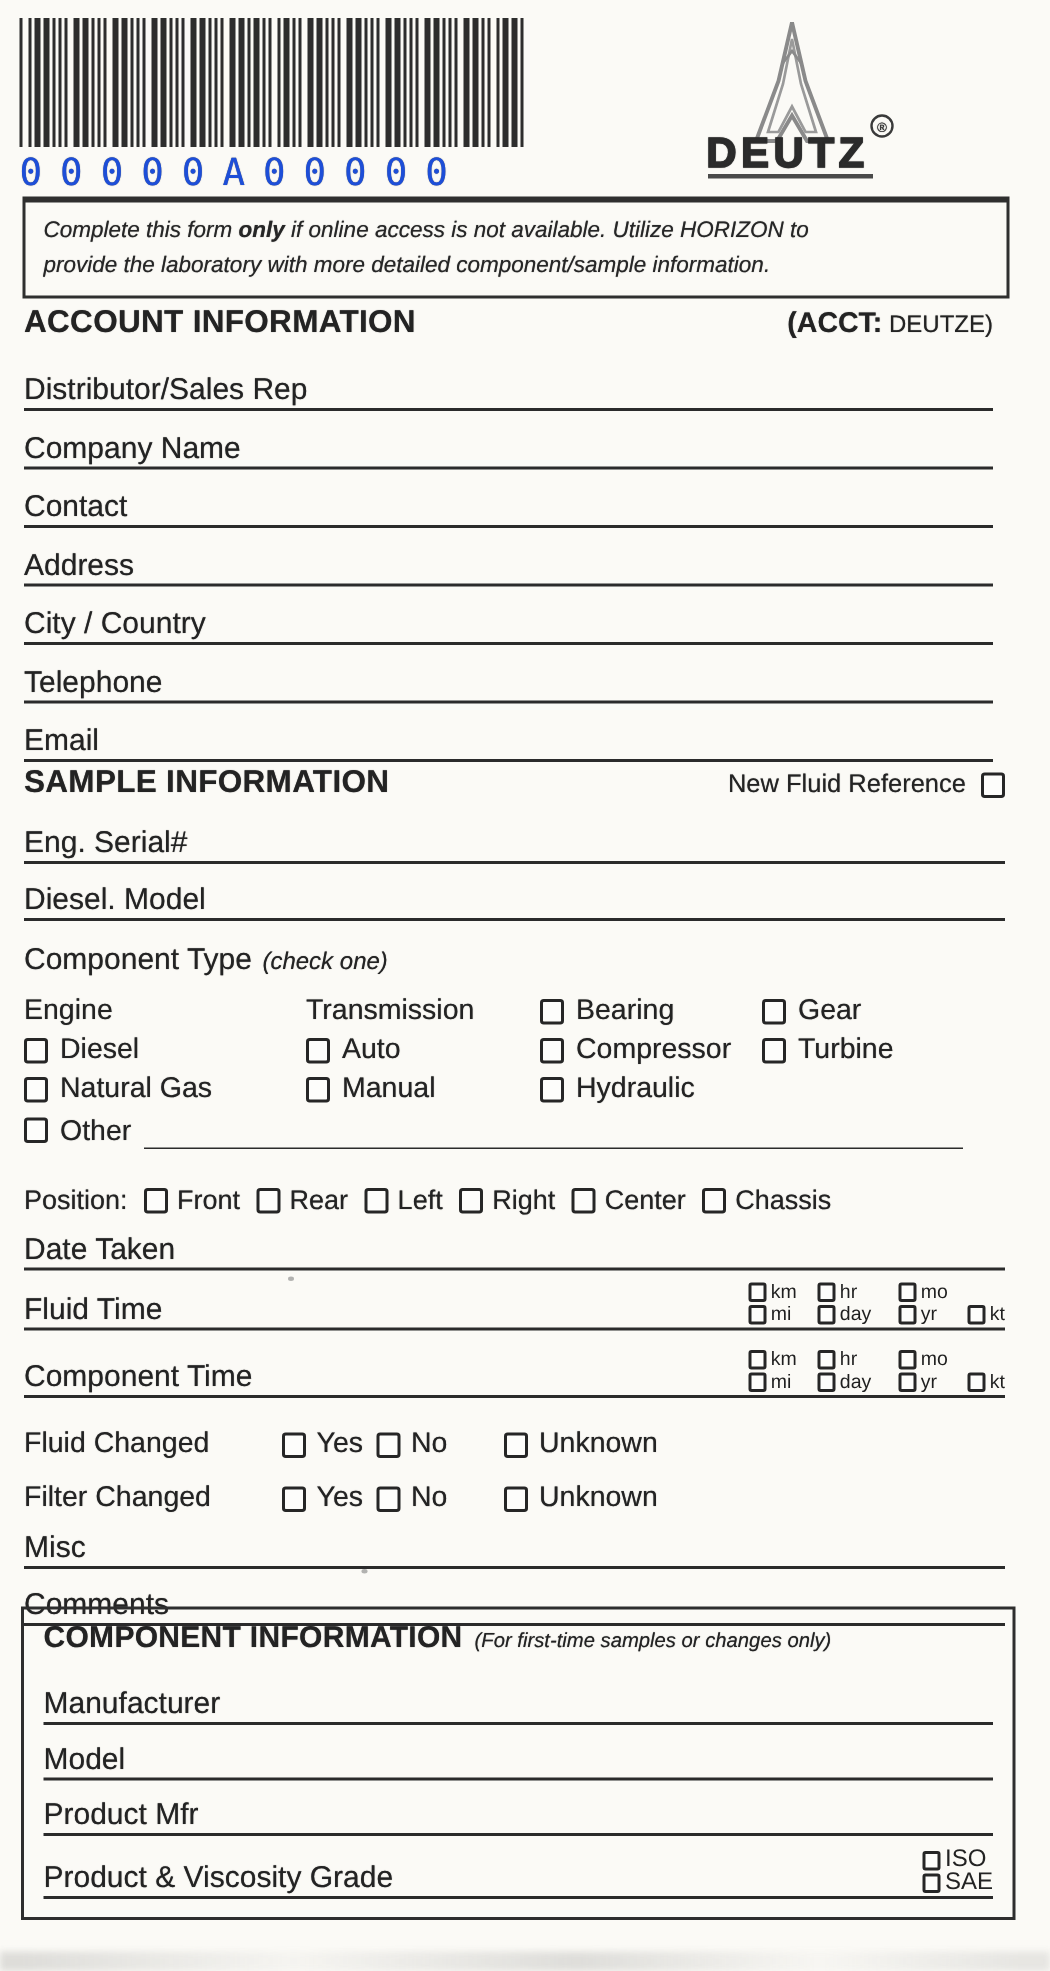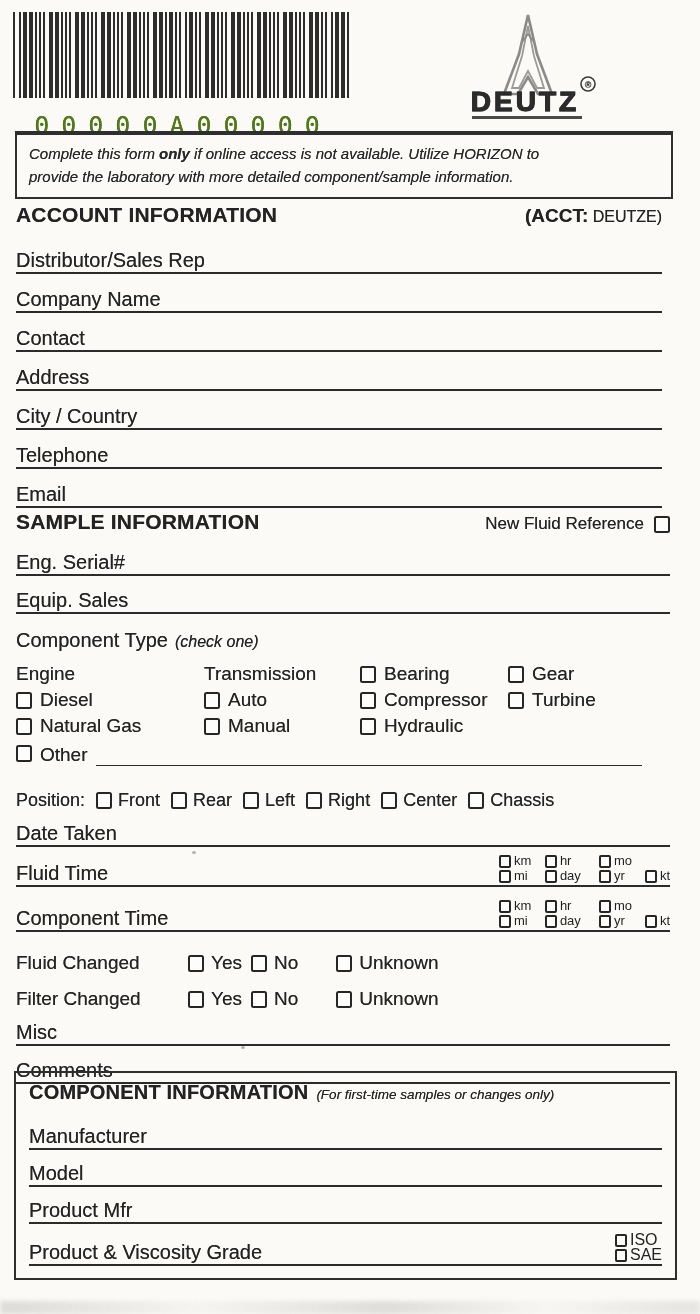--- a/index.html
+++ b/index.html
@@ -4,22 +4,22 @@
 <style>
   html,body{margin:0;padding:0;background:#e8e8e6;}
   .page{position:relative;width:700px;height:1314px;background:#fbfaf6;overflow:hidden;
         font-family:"Liberation Sans","DejaVu Sans",sans-serif;color:#232323;
         text-shadow:0 0 .6px rgba(35,35,35,.7);}
   
   .barcode{position:absolute;left:13px;top:12px;width:340px;}
   .bars{display:flex;height:86px;}
   .bars span{display:block;height:100%;background:#2d2d2d;flex:none;}
   .bars span.sp{background:transparent;}
-  .barcode-digits{margin-top:13px;text-align:center;font-family:"DejaVu Sans Mono",monospace;
-        font-size:25px;letter-spacing:12px;color:#4d7c0f;white-space:nowrap;}
+  .barcode-digits{margin-top:2px;text-align:left;font-family:"DejaVu Sans Mono",monospace;
+        font-size:25px;letter-spacing:12px;color:#1d4ed8;white-space:nowrap;}
   
   .logo{position:absolute;left:452px;top:12px;width:152px;height:112px;}
   .logo svg{width:100%;height:100%;}
   
   .notice{position:absolute;left:15px;top:131px;width:658px;box-sizing:border-box;
         border:2px solid #2f2f2f;border-top-width:4px;padding:8px 86px 9px 12px;
         font-size:15px;font-style:italic;line-height:1.5;color:#262626;}
   .notice b{font-weight:700;}
   
   .section{position:absolute;}
@@ -272,21 +272,21 @@
       <span class="sec-title">SAMPLE INFORMATION</span>
       <span class="newfluid">
         <span>New Fluid Reference</span>
         <span class="cb"></span>
       </span>
     </div>
     <div class="frow std">
         <span class="flabel">Eng. Serial#</span>
       </div>
     <div class="frow std">
-        <span class="flabel">Equip. Sales</span>
+        <span class="flabel">Diesel. Model</span>
       </div>
 
     <div class="ct-label">
       <span>Component Type</span>
       <span class="ct-note">(check one)</span>
     </div>
 
     <div class="ctgrid">
       <div class="cell">
           <span>Engine</span>

